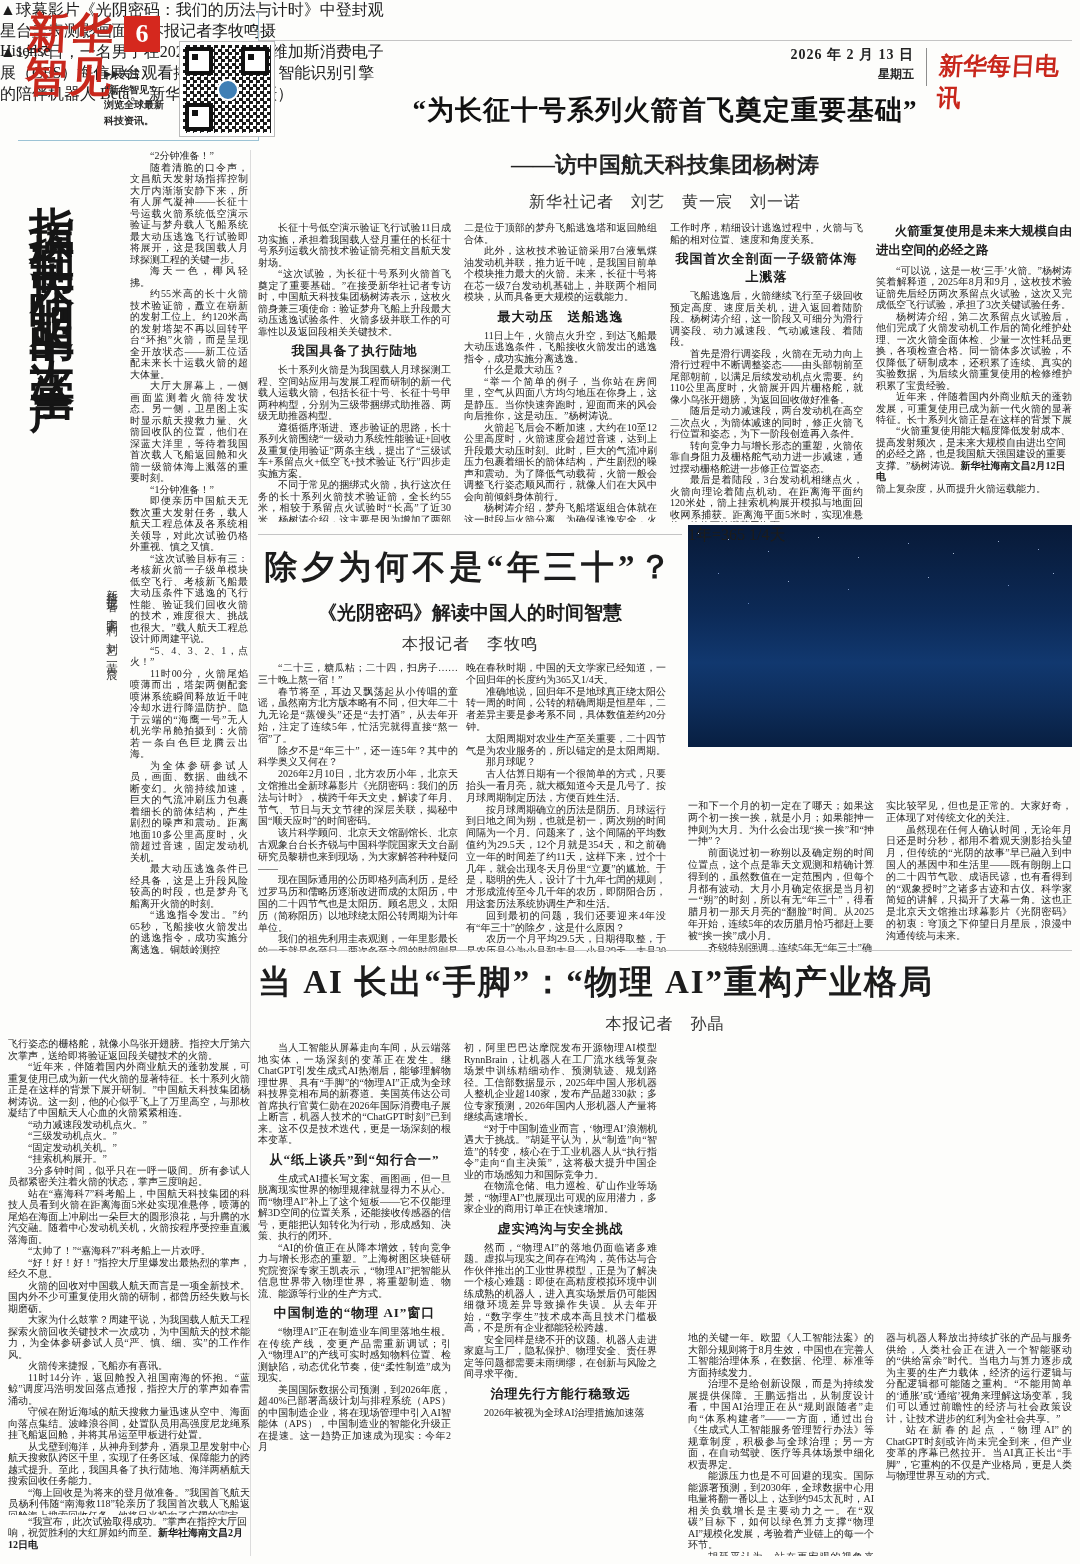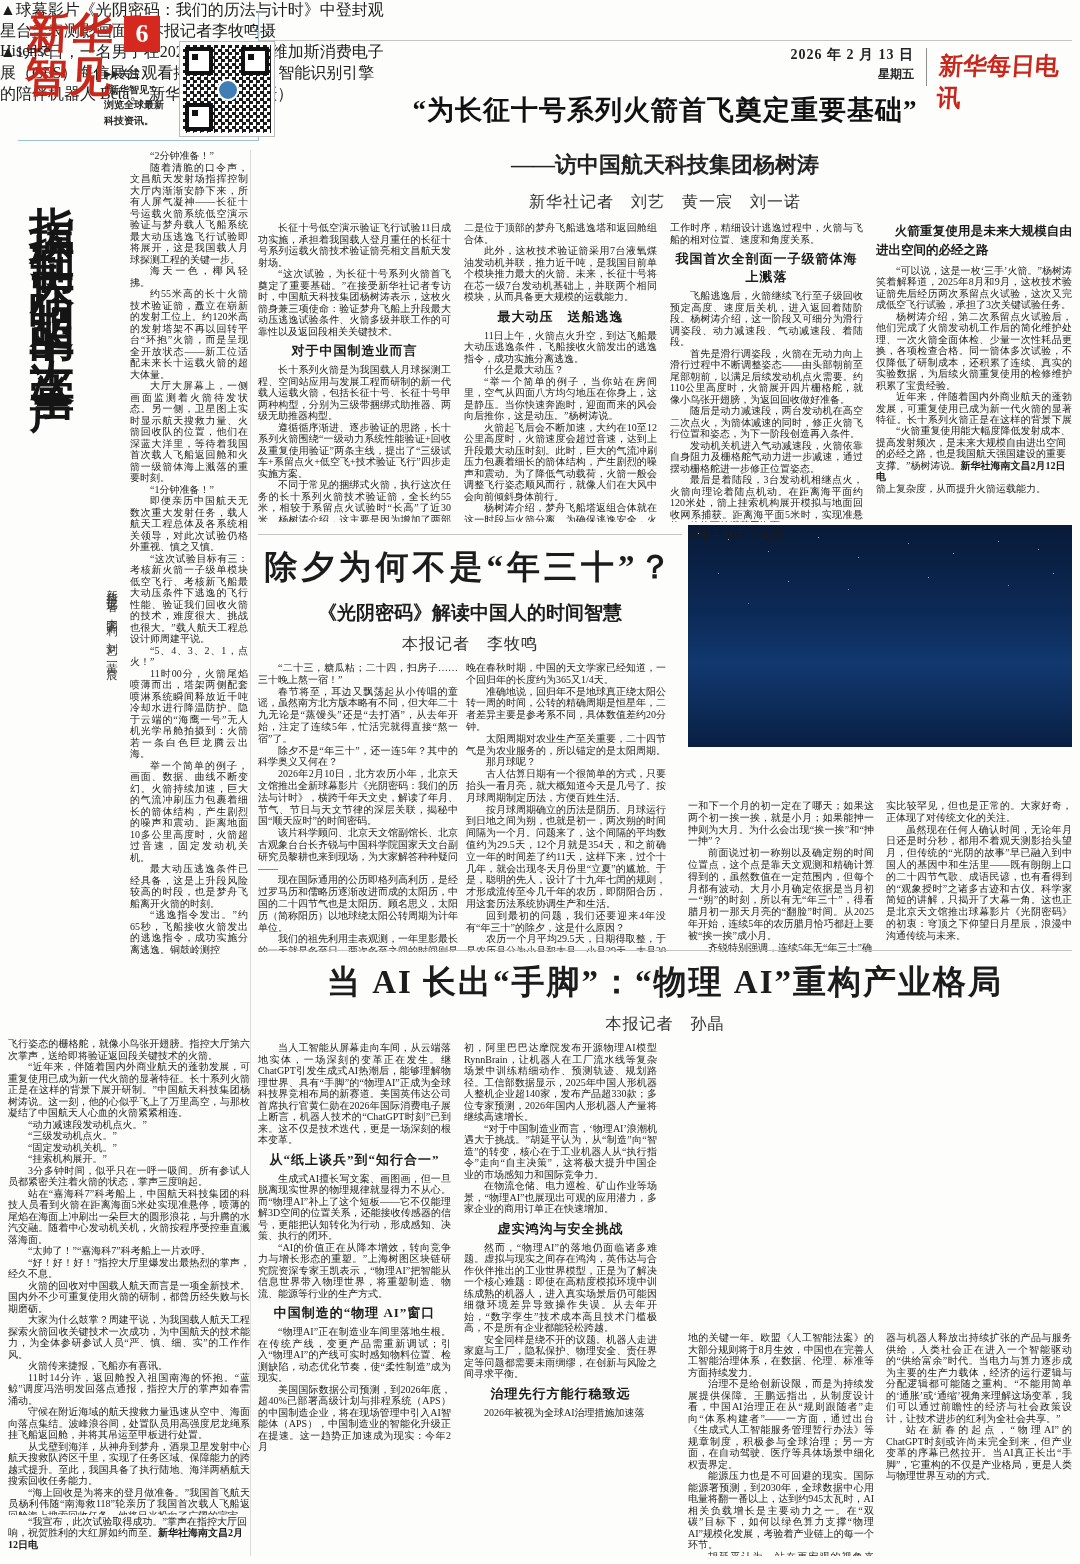--- a/index.html
+++ b/index.html
@@ -41,21 +41,21 @@
   
   .left-art{left:8px;top:150px;width:242px;height:1406px;border-right:1px solid #dcdcdc;}
   .v-title{position:absolute;left:14px;top:20px;height:872px;writing-mode:vertical-rl;font-size:45px;font-weight:900;
            letter-spacing:14px;color:#151515;}
   .v-byline{position:absolute;left:96px;top:430px;height:420px;writing-mode:vertical-rl;font-size:11.5px;color:#333;letter-spacing:3px;}
   
   .h2-cal{left:258px;top:545px;width:424px;text-align:center;font-size:33px;font-weight:900;letter-spacing:4px;}
   .h2-cal-sub{left:258px;top:600px;width:424px;text-align:center;font-size:19px;font-weight:bold;}
   .cal .para{font-size:10px;line-height:11.8px;color:#222;}
   
-  .h2-ai{left:258px;top:960px;width:814px;text-align:center;font-size:33px;font-weight:900;letter-spacing:2px;}
+  .h2-ai{left:258px;top:960px;width:814px;font-size:33px;font-weight:900;letter-spacing:2px;}
   
   .photo{position:absolute;overflow:hidden;}
   .photo1{left:688px;top:525px;width:384px;height:222px;
      background:linear-gradient(180deg,#081a38 0%,#0c2a57 40%,#11386f 62%,#0d2c59 82%,#081f41 100%);}
   .stars{position:absolute;left:10px;top:8px;width:1px;height:1px;border-radius:50%;background:#dfe9ff;
      box-shadow:30px 6px #cfe0ff,70px 18px #b9d2ff,120px 4px #e4efff,160px 24px #cfe0ff,210px 10px #b9d2ff,
        255px 20px #e4efff,300px 8px #cfe0ff,340px 16px #b9d2ff,20px 40px #9dbbf0,90px 48px #cfe0ff,
        150px 56px #9dbbf0,230px 44px #cfe0ff,310px 52px #9dbbf0,355px 40px #cfe0ff,50px 70px #7fa3e0;}
   .tower{position:absolute;left:58px;top:48px;width:92px;height:130px;background:linear-gradient(180deg,#6f8fc0,#33507f 60%,#1d3providing:none;}
   .tower{clip-path:polygon(28% 0,72% 0,100% 100%,0 100%);background:linear-gradient(180deg,#7d9bca,#3a5a8c 55%,#20406e);}
@@ -131,21 +131,21 @@
         <p class="para">“2分钟准备！”</p>
         <p class="para">随着清脆的口令声，文昌航天发射场指挥控制大厅内渐渐安静下来，所有人屏气凝神——长征十号运载火箭系统低空演示验证与梦舟载人飞船系统最大动压逃逸飞行试验即将展开，这是我国载人月球探测工程的关键一步。</p>
         <p class="para">海天一色，椰风轻拂。</p>
         <p class="para">约55米高的长十火箭技术验证箭，矗立在崭新的发射工位上。约120米高的发射塔架不再以回转平台“环抱”火箭，而是呈现全开放状态——新工位适配未来长十运载火箭的超大体量。</p>
         <p class="para">大厅大屏幕上，一侧画面监测着火箭待发状态。另一侧，卫星图上实时显示航天搜救力量、火箭回收队的位置，他们在深蓝大洋里，等待着我国首次载人飞船返回舱和火箭一级箭体海上溅落的重要时刻。</p>
         <p class="para">“1分钟准备！”</p>
         <p class="para">即便亲历中国航天无数次重大发射任务，载人航天工程总体及各系统相关领导，对此次试验仍格外重视、慎之又慎。</p>
         <p class="para">“这次试验目标有三：考核新火箭一子级单模块低空飞行、考核新飞船最大动压条件下逃逸的飞行性能、验证我们回收火箭的技术，难度很大、挑战也很大。”载人航天工程总设计师周建平说。</p>
         <p class="para">“5、4、3、2、1，点火！”</p>
         <p class="para">11时00分，火箭尾焰喷薄而出，塔架两侧配套喷淋系统瞬间释放近千吨冷却水进行降温防护。隐于云端的“海鹰一号”无人机光学吊舱拍摄到：火箭若一条白色巨龙腾云出海。</p>
-        <p class="para">举一个简单的例子，画面、数据、曲线不断变幻。火箭持续加速，巨大的气流冲刷压力包裹着细长的箭体结构，产生剧烈的噪声和震动。距离地面10多公里高度时，火箭超过音速，固定发动机关机。</p>
+        <p class="para">为全体参研参试人员，画面、数据、曲线不断变幻。火箭持续加速，巨大的气流冲刷压力包裹着细长的箭体结构，产生剧烈的噪声和震动。距离地面10多公里高度时，火箭超过音速，固定发动机关机。</p>
         <p class="para">最大动压逃逸条件已经具备，这是上升段风险较高的时段，也是梦舟飞船离开火箭的时刻。</p>
         <p class="para">“逃逸指令发出。”约65秒，飞船接收火箭发出的逃逸指令，成功实施分离逃逸。铜鼓岭测控</p>
       </div>
     <div class="col" style="left:0;top:888px;width:242px;height:512px;">
     <p class="para cont">飞行姿态的栅格舵，就像小鸟张开翅膀。指控大厅第六次掌声，送给即将验证返回段关键技术的火箭。</p>
         <p class="para">“近年来，伴随着国内外商业航天的蓬勃发展，可重复使用已成为新一代火箭的显著特征。长十系列火箭正是在这样的背景下展开研制。”中国航天科技集团杨树涛说。这一刻，他的心似乎飞上了万里高空，与那枚凝结了中国航天人心血的火箭紧紧相连。</p>
         <p class="para">“动力减速段发动机点火。”</p>
         <p class="para">“三级发动机点火。”</p>
         <p class="para">“固定发动机关机。”</p>
         <p class="para">“挂索机构展开。”</p>
@@ -167,42 +167,42 @@
     </p>
   </div>
 
   <div class="abs h1-main">“为长征十号系列火箭首飞奠定重要基础”</div>
   <div class="abs h1-sub">——访中国航天科技集团杨树涛</div>
   <div class="byline" style="left:258px;top:192px;width:814px;">新华社记者　刘艺　黄一宸　刘一诺</div>
 
   <div class="col" style="left:258px;top:222px;width:193px;height:300px;">
       <p class="para">长征十号低空演示验证飞行试验11日成功实施，承担着我国载人登月重任的长征十号系列运载火箭技术验证箭亮相文昌航天发射场。</p>
       <p class="para">“这次试验，为长征十号系列火箭首飞奠定了重要基础。”在接受新华社记者专访时，中国航天科技集团杨树涛表示，这枚火箭身兼三项使命：验证梦舟飞船上升段最大动压逃逸试验条件、火箭多级并联工作的可靠性以及返回段相关关键技术。</p>
-      <h3 class="colhead">对于中国制造业而言</h3>
+      <h3 class="colhead">我国具备了执行陆地</h3>
       <p class="para">长十系列火箭是为我国载人月球探测工程、空间站应用与发展工程而研制的新一代载人运载火箭，包括长征十号、长征十号甲两种构型，分别为三级带捆绑式助推器、两级无助推器构型。</p>
       <p class="para">遵循循序渐进、逐步验证的思路，长十系列火箭围绕“一级动力系统性能验证+回收及重复使用验证”两条主线，提出了“三级试车+系留点火+低空飞+技术验证飞行”四步走实施方案。</p>
       <p class="para">不同于常见的捆绑式火箭，执行这次任务的长十系列火箭技术验证箭，全长约55米，相较于系留点火试验时“长高”了近30米。杨树涛介绍，这主要是因为增加了两部分结构，一是贮箱以上的过渡舱、舱间段等结构，外部清晰可见栅格舵、挂索机构等回收机构，内部布置返回飞行控制所用的电气设备、冷气推力装置瓶等；</p>
     </div>
   <div class="col" style="left:464px;top:222px;width:193px;height:300px;">
       <p class="para cont">二是位于顶部的梦舟飞船逃逸塔和返回舱组合体。</p>
       <p class="para">此外，这枚技术验证箭采用7台液氧煤油发动机并联，推力近千吨，是我国目前单个模块推力最大的火箭。未来，长征十号将在芯一级7台发动机基础上，并联两个相同模块，从而具备更大规模的运载能力。</p>
       <h3 class="colhead">最大动压　送船逃逸</h3>
       <p class="para">11日上午，火箭点火升空，到达飞船最大动压逃逸条件，飞船接收火箭发出的逃逸指令，成功实施分离逃逸。</p>
       <p class="para">什么是最大动压？</p>
       <p class="para">“举一个简单的例子，当你站在房间里，空气从四面八方均匀地压在你身上，这是静压。当你快速奔跑时，迎面而来的风会向后推你，这是动压。”杨树涛说。</p>
       <p class="para">火箭起飞后会不断加速，大约在10至12公里高度时，火箭速度会超过音速，达到上升段最大动压时刻。此时，巨大的气流冲刷压力包裹着细长的箭体结构，产生剧烈的噪声和震动。为了降低气动载荷，火箭一般会调整飞行姿态顺风而行，就像人们在大风中会向前倾斜身体前行。</p>
       <p class="para">杨树涛介绍，梦舟飞船塔返组合体就在这一时段与火箭分离。为确保逃逸安全，火箭和飞船系统进行了联合设计攻关，优化分离逃逸的</p>
     </div>
   <div class="col" style="left:670px;top:222px;width:193px;height:300px;">
       <p class="para cont">工作时序，精细设计逃逸过程中，火箭与飞船的相对位置、速度和角度关系。</p>
       <h3 class="colhead">我国首次全剖面一子级箭体海上溅落</h3>
       <p class="para">飞船逃逸后，火箭继续飞行至子级回收预定高度、速度后关机，进入返回着陆阶段。杨树涛介绍，这一阶段又可细分为滑行调姿段、动力减速段、气动减速段、着陆段。</p>
       <p class="para">首先是滑行调姿段，火箭在无动力向上滑行过程中不断调整姿态——由头部朝前至尾部朝前，以满足后续发动机点火需要。约110公里高度时，火箭展开四片栅格舵，就像小鸟张开翅膀，为返回回收做好准备。</p>
       <p class="para">随后是动力减速段，两台发动机在高空二次点火，为箭体减速的同时，修正火箭飞行位置和姿态，为下一阶段创造再入条件。</p>
-      <p class="para">发动机关机进入气动减速段，火箭依靠自身阻力及栅格舵气动力进一步减速，通过摆动栅格舵进一步修正位置姿态。</p>
+      <p class="para">转向竞争力与增长形态的重塑，火箭依靠自身阻力及栅格舵气动力进一步减速，通过摆动栅格舵进一步修正位置姿态。</p>
       <p class="para">最后是着陆段，3台发动机相继点火，火箭向理论着陆点机动。在距离海平面约120米处，箭上挂索机构展开模拟与地面回收网系捕获。距离海平面5米时，实现准悬停，箭体可控溅落于海面。</p>
     </div>
 
   <div class="col" style="left:876px;top:222px;width:196px;height:302px;">
     <div class="sidebar-head">火箭重复使用是未来大规模自由进出空间的必经之路</div>
     <div>
         <p class="para">“可以说，这是一枚‘三手’火箭。”杨树涛笑着解释道，2025年8月和9月，这枚技术验证箭先后经历两次系留点火试验，这次又完成低空飞行试验，承担了3次关键试验任务。</p>
         <p class="para">杨树涛介绍，第二次系留点火试验后，他们完成了火箭发动机工作后的简化维护处理、一次火箭全面体检、少量一次性耗品更换，各项检查合格。同一箭体多次试验，不仅降低了研制成本，还积累了连续、真实的实验数据，为后续火箭重复使用的检修维护积累了宝贵经验。</p>
         <p class="para">近年来，伴随着国内外商业航天的蓬勃发展，可重复使用已成为新一代火箭的显著特征。长十系列火箭正是在这样的背景下展开研制的。</p>
         <p class="para">据杨树涛介绍，长十系列火箭将采用箭地协同的回收方案，即“箭上四个挂索机构+地面井字形网系回收装置”，将箭上捕获、缓冲及稳定等功能转由地面网系实现，降低箭上复杂度，从而提升火箭运载能力。</p>

